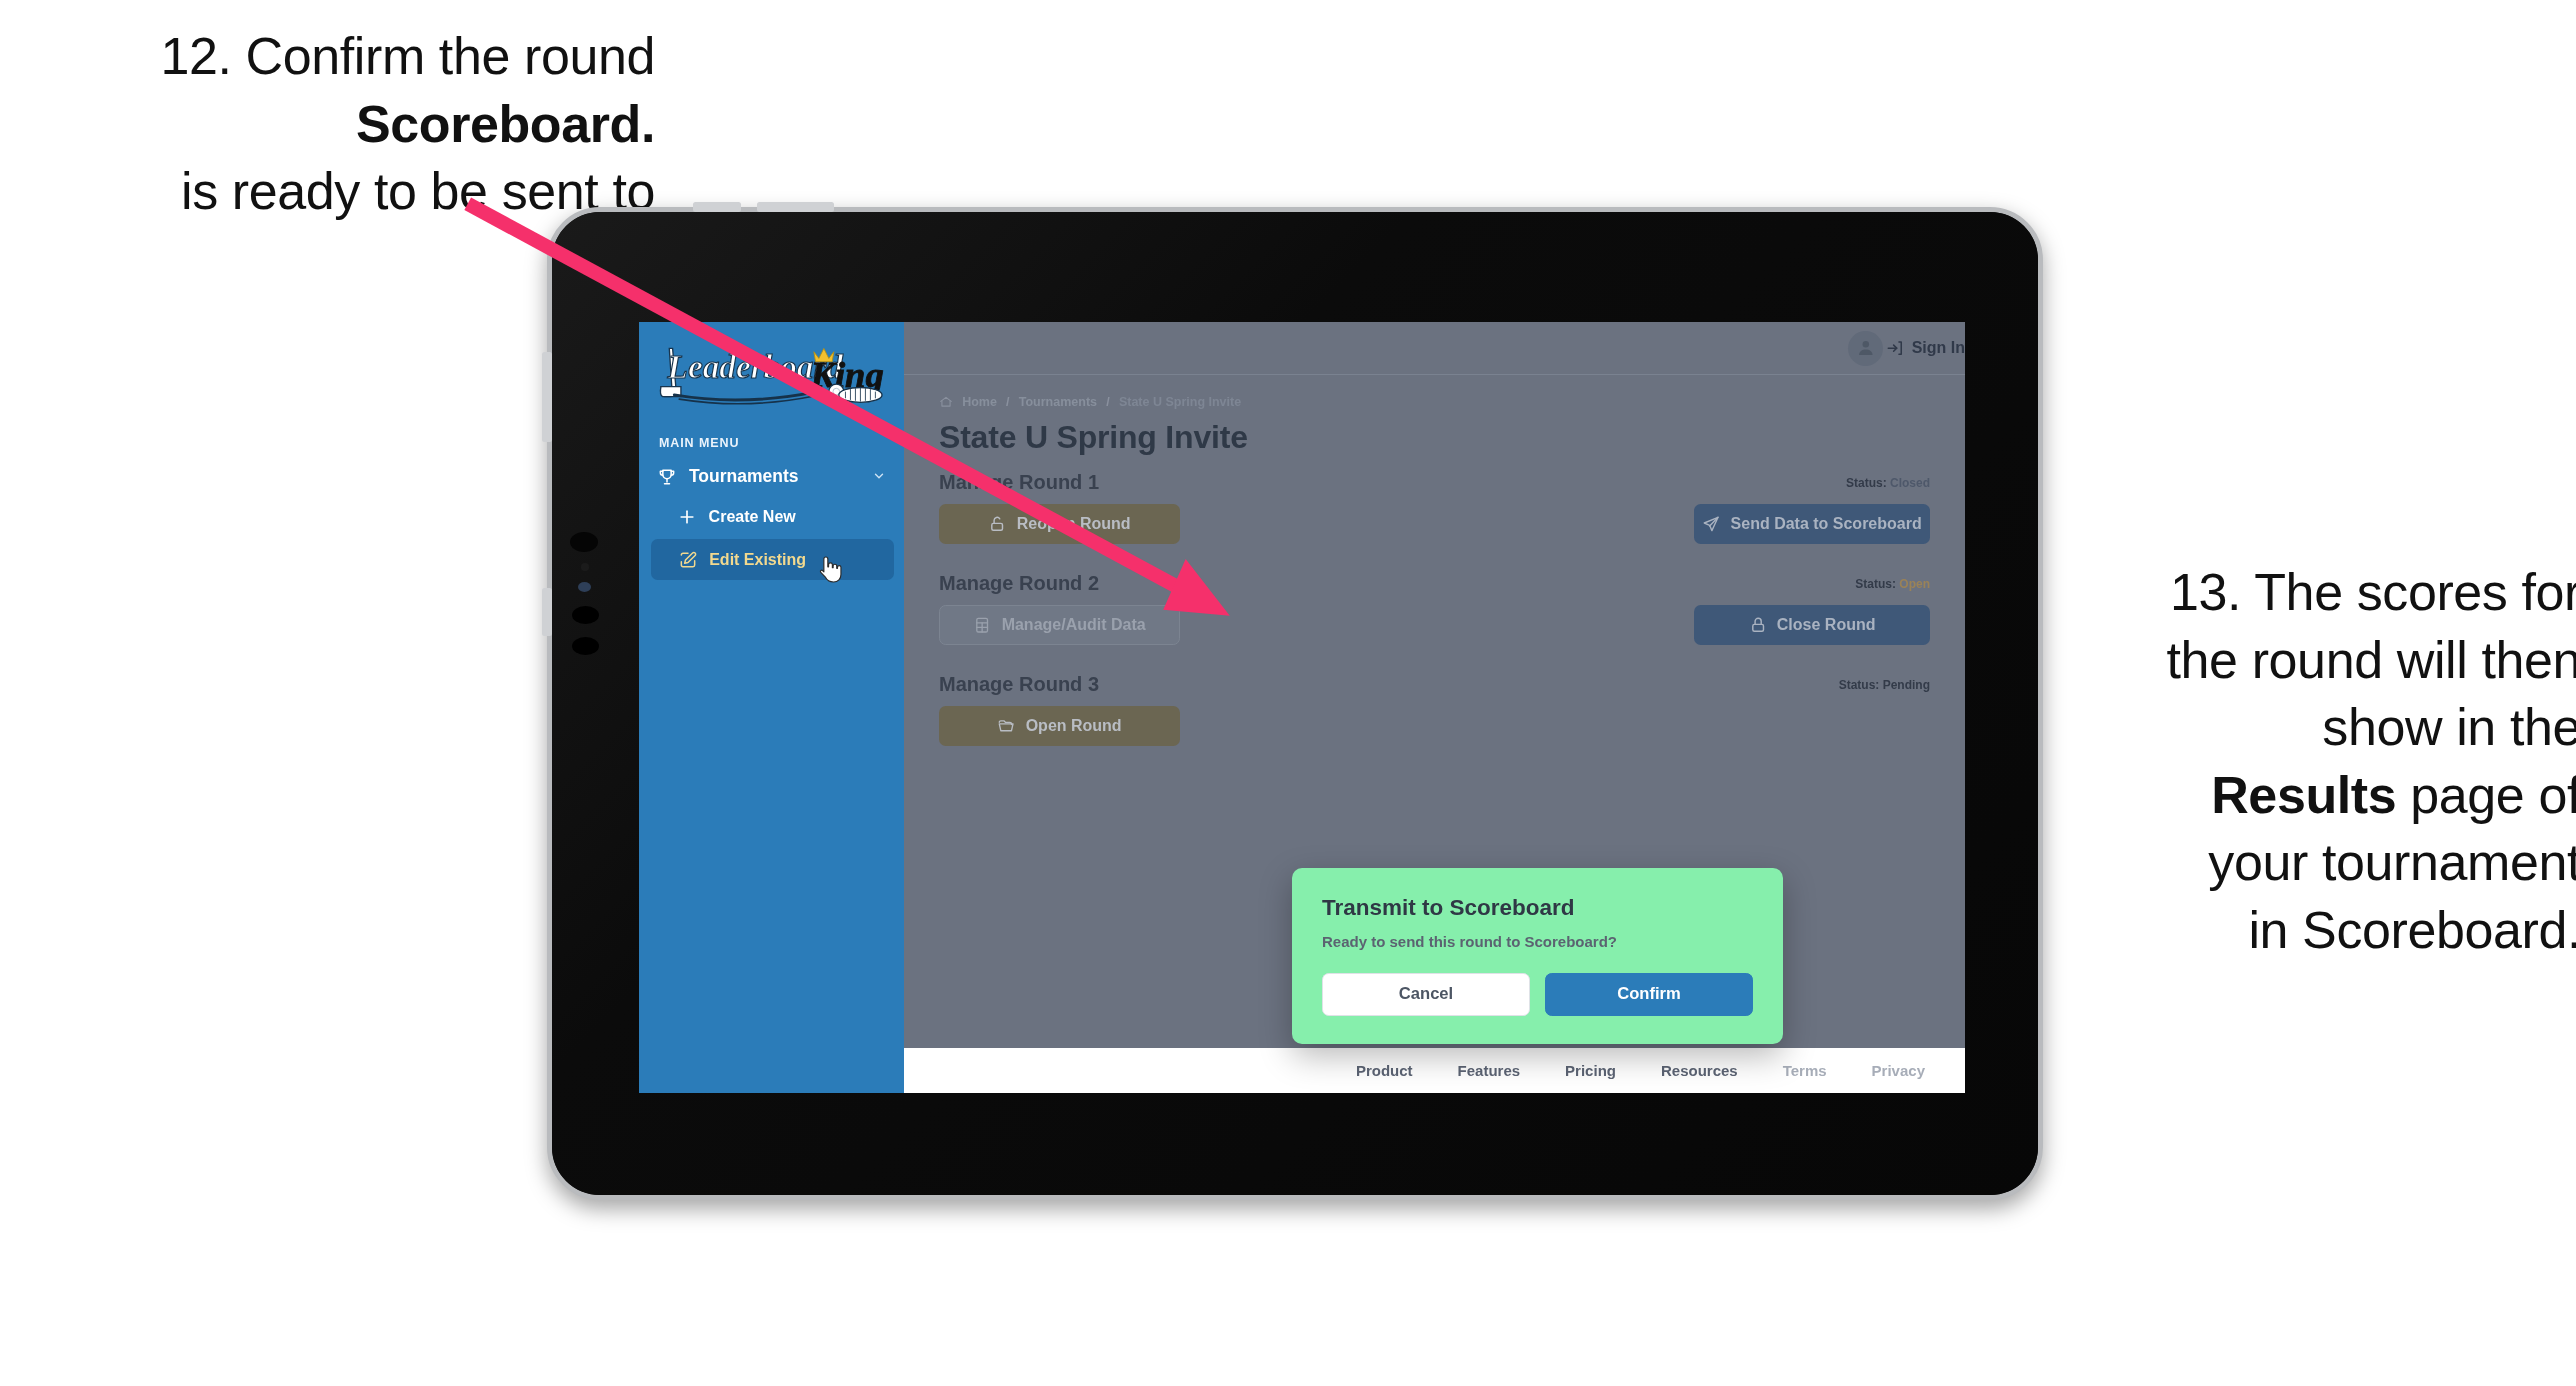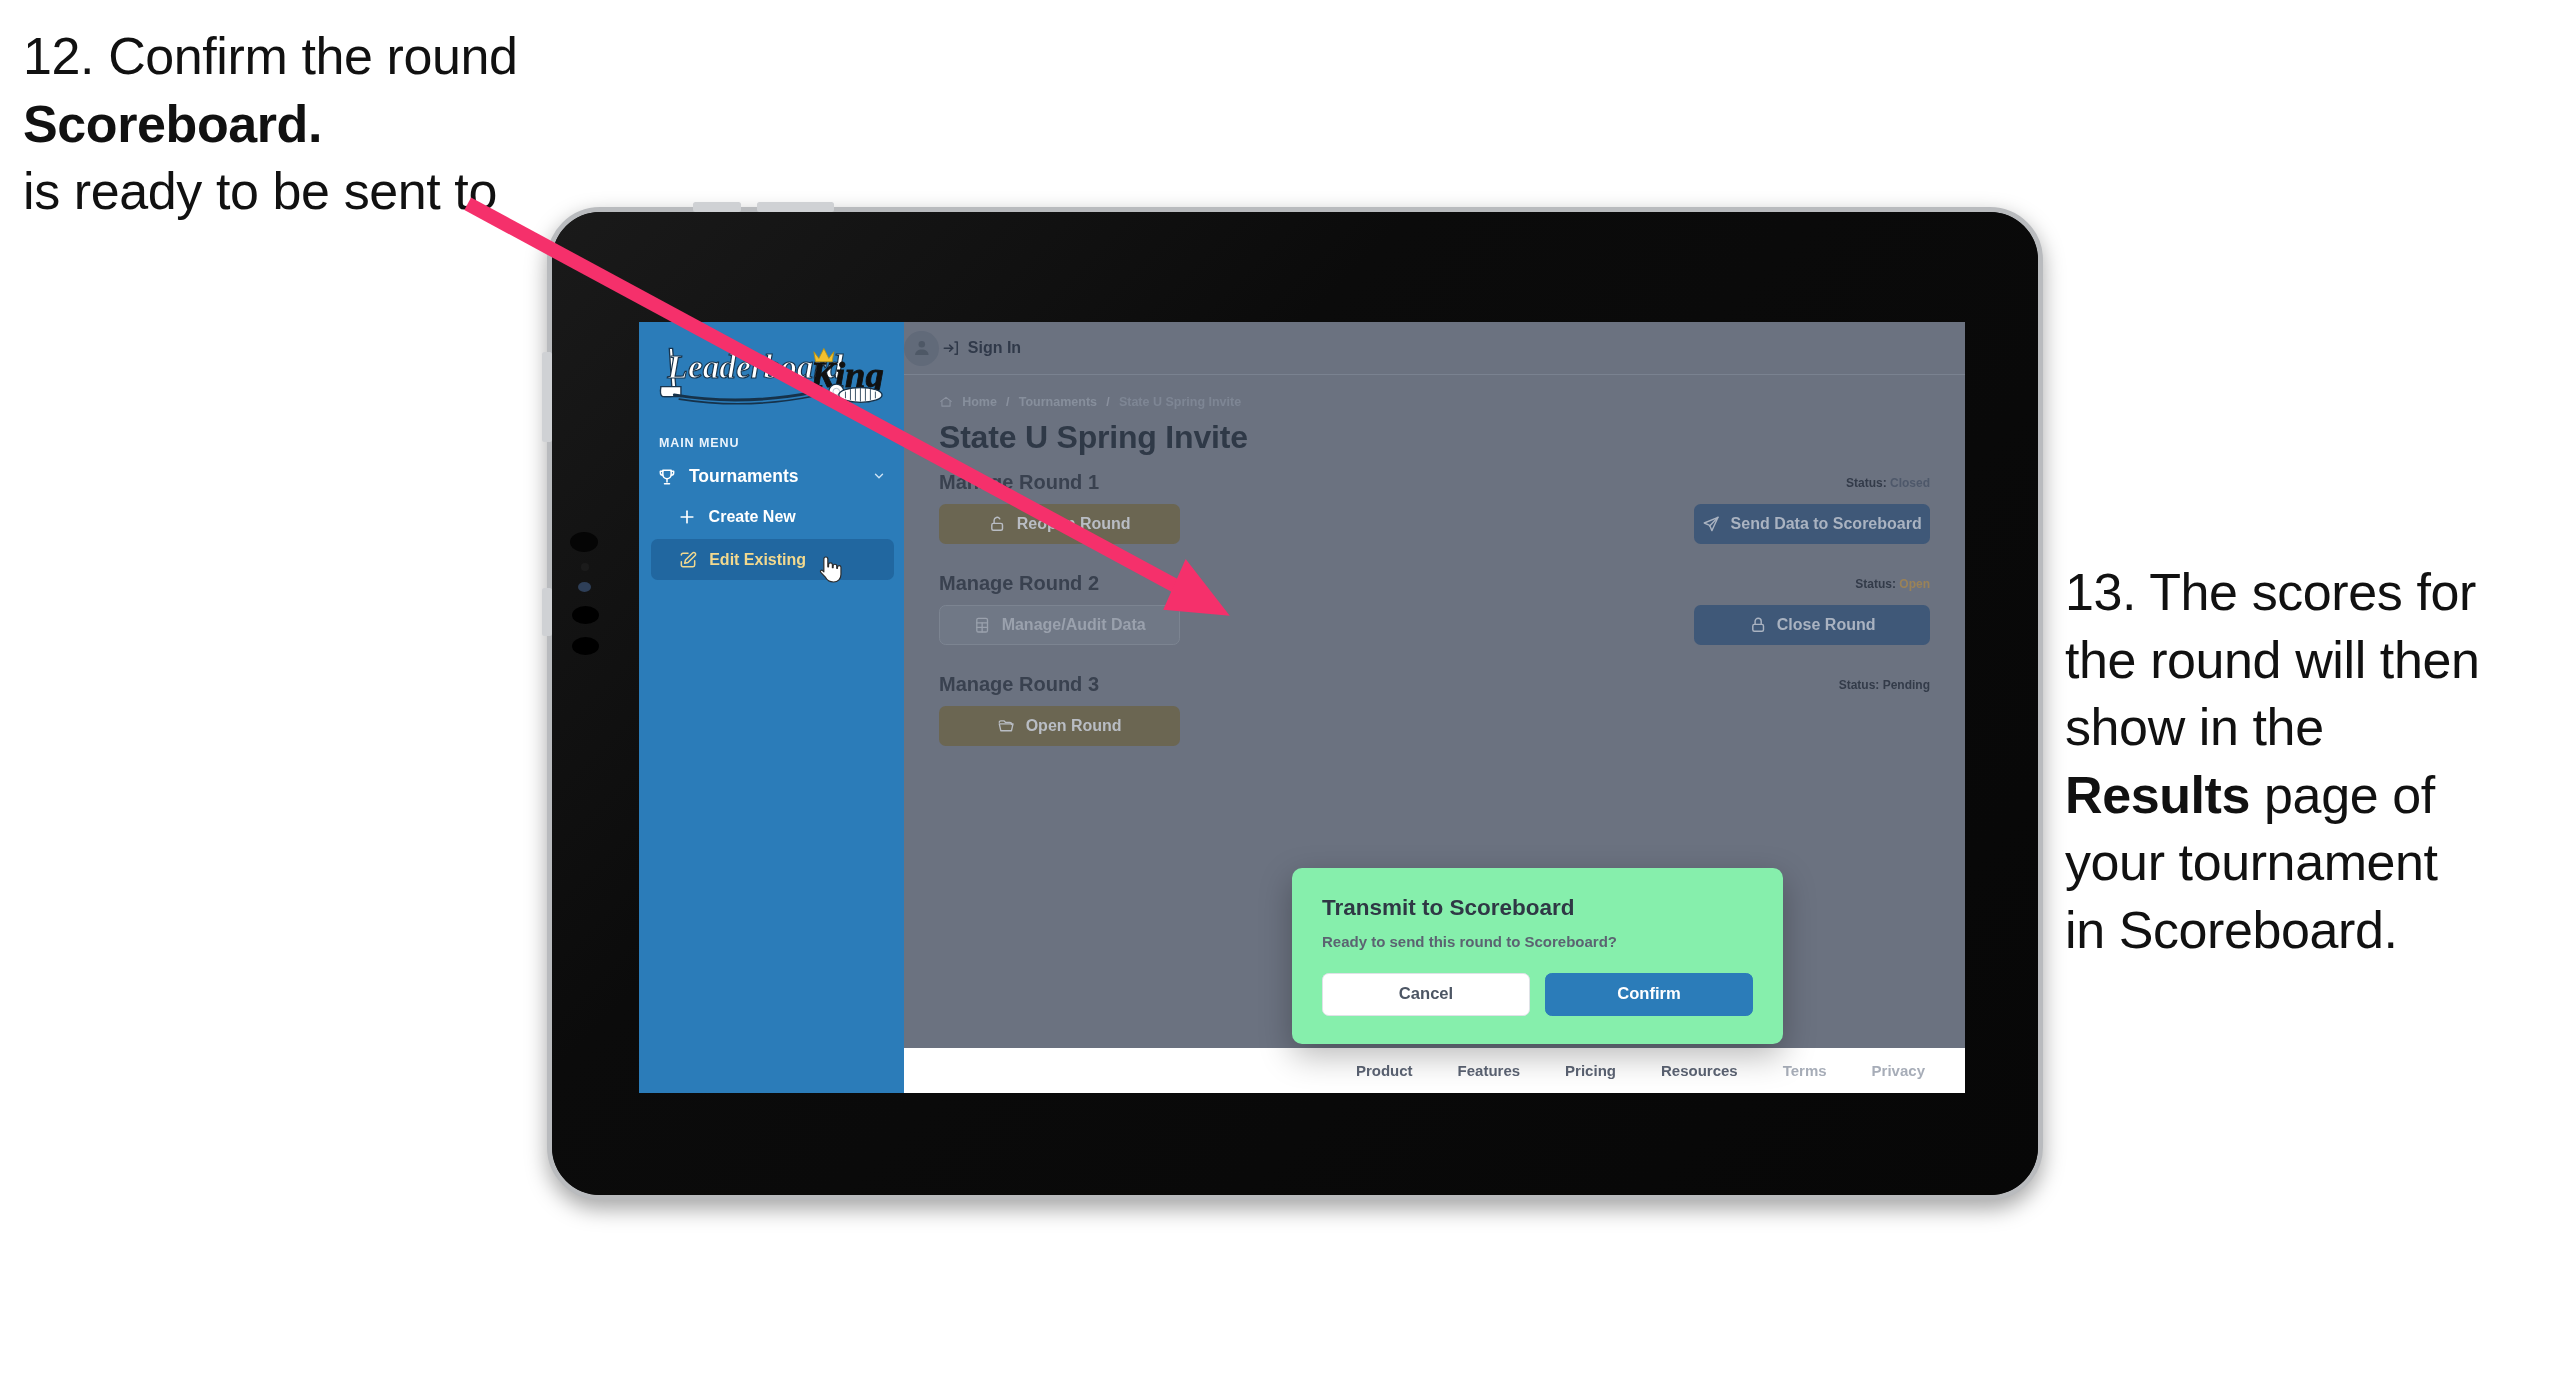--- a/index.html
+++ b/index.html
@@ -11,20 +11,21 @@
     overflow:hidden;
   }
 
   
   .callout{
     position:absolute;
     color:#111111;
     font-family:"Liberation Sans", sans-serif;
     line-height:1.30;
     letter-spacing:-0.4px;
+    text-align:right;
   }
   #callout-left{ left:23px; top:23px; width:632px; font-size:52px; }
   #callout-right{ left:2065px; top:559px; width:516px; font-size:52px; }
   .callout b{ font-weight:bold; }
   .callout .ln{ display:block; white-space:nowrap; }
 
   
   #arrow-svg{ position:absolute; left:0; top:0; width:2576px; height:1386px; pointer-events:none; }
 
   
@@ -108,22 +109,22 @@
   #hand-cursor{ position:absolute; left:163px; top:13.3px; width:28px; height:33px; }
 
   
   #content{
     flex:1 1 auto; position:relative;
     background:#6b7280;
     display:flex; flex-direction:column;
   }
   #topbar{
     height:52px; flex:0 0 52px;
-    display:flex; align-items:center; justify-content:flex-start;
-    padding-right:30px; gap:3px;
+    display:flex; align-items:center; justify-content:flex-end;
+    gap:3px;
     border-bottom:0.8px solid #7a8290;
   }
   #avatar{
     width:35px;height:35px;border-radius:50%;
     background:#616a79; display:flex;align-items:center;justify-content:center;
   }
   #avatar svg{ width:21.6px;height:21.6px; }
   #signin{
     display:flex;align-items:center;gap:7.5px;
     color:#303949; font-size:16px; font-weight:bold;

